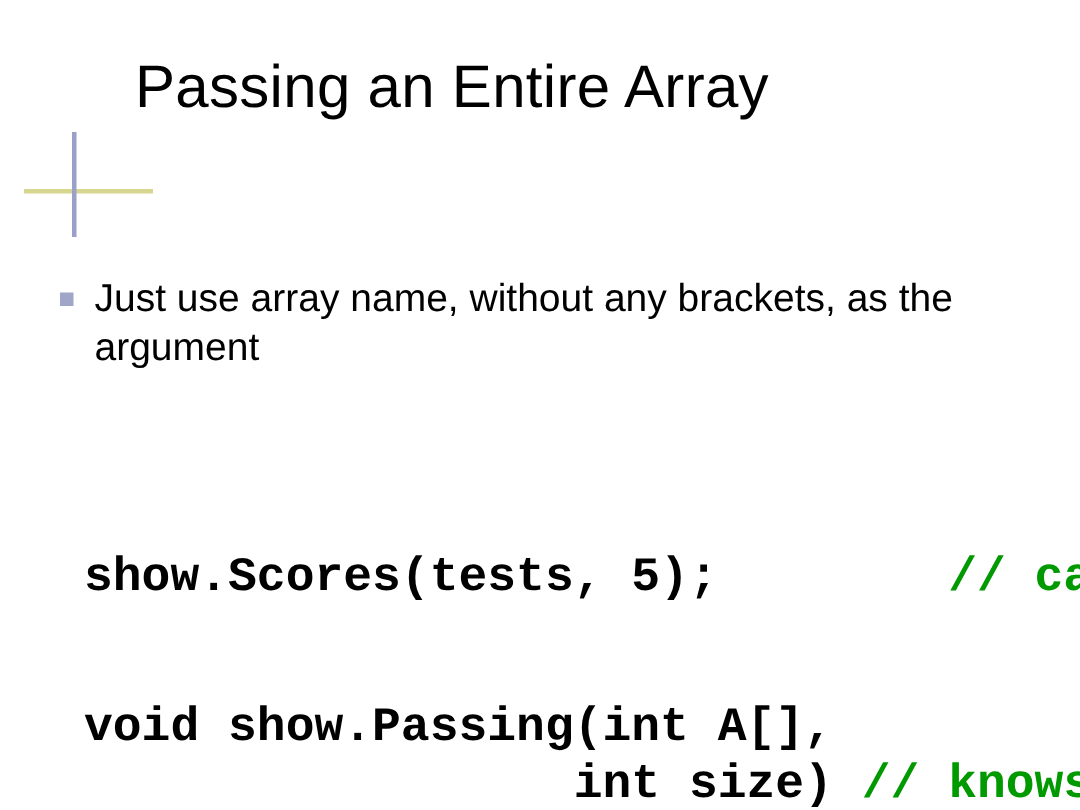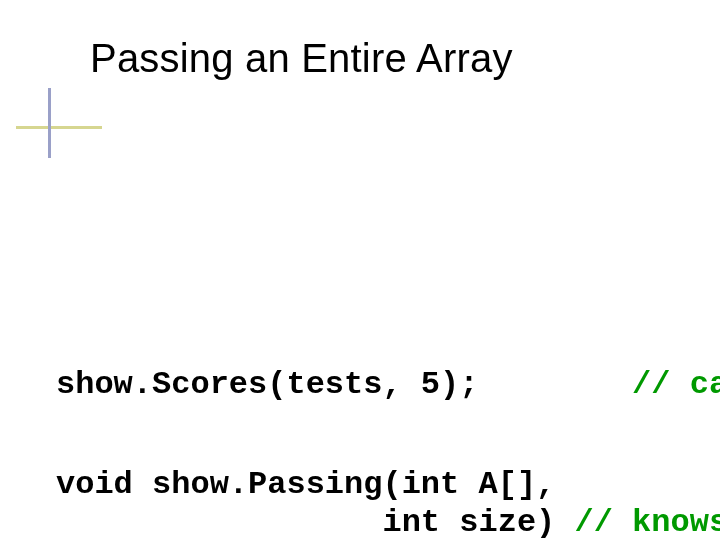--- a/index.html
+++ b/index.html
@@ -92,20 +92,24 @@
 <body>
 
 <div class="slide">
 
   <div class="deco-h"></div>
   <div class="deco-v"></div>
 
   <div class="title">Passing an Entire Array</div>
 
   <div class="bullets">
+    <div class="bullet-item">
+      <div class="bullet-marker"></div>
+      <div class="bullet-text">Just use array name, without any brackets, as the argument</div>
+    </div>
   </div>
 
   <div id="code1" class="code-block"><span class="code-main">show.Scores(tests, 5);       </span><span class="code-comment"> // call</span></div>
 
 
   <div id="code3" class="code-block"><span class="code-main">void show.Passing(int A[],
                  int size)</span><span class="code-comment"> // knows</span></div>
 
 </div>
 

